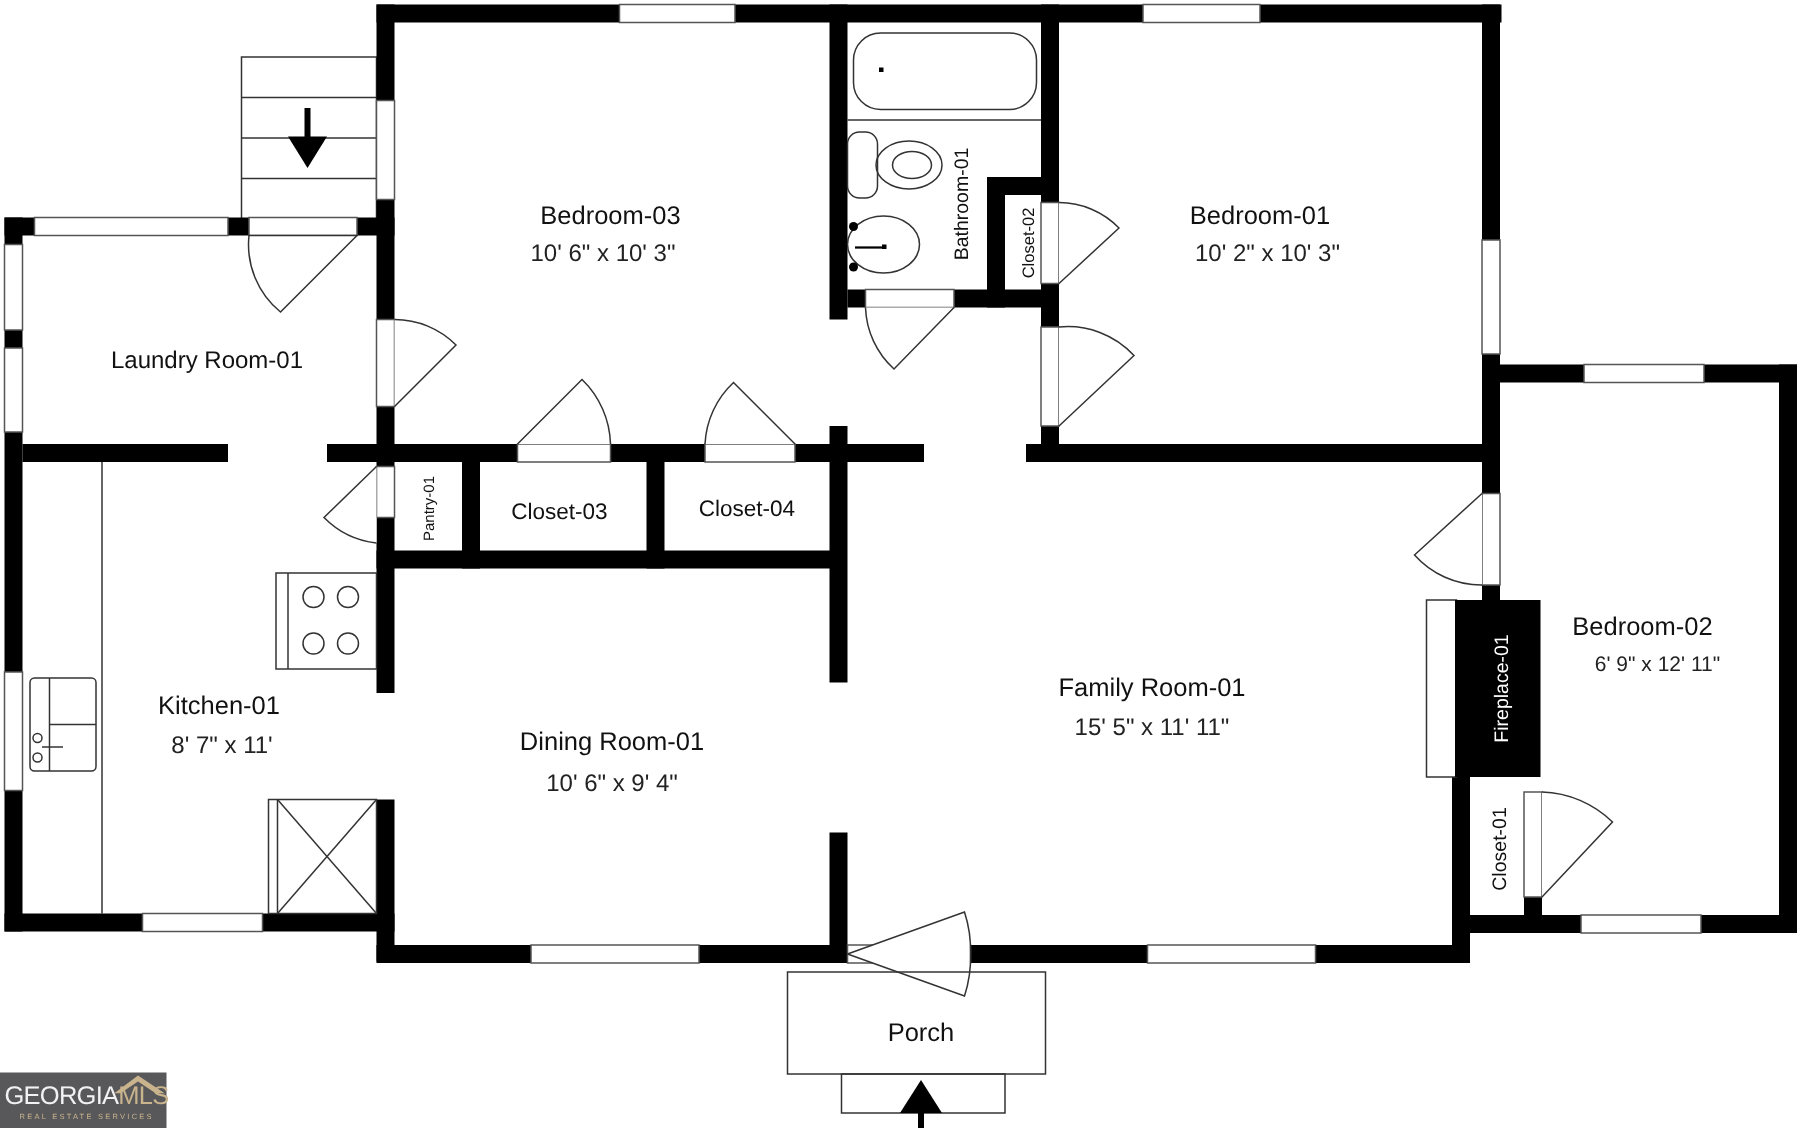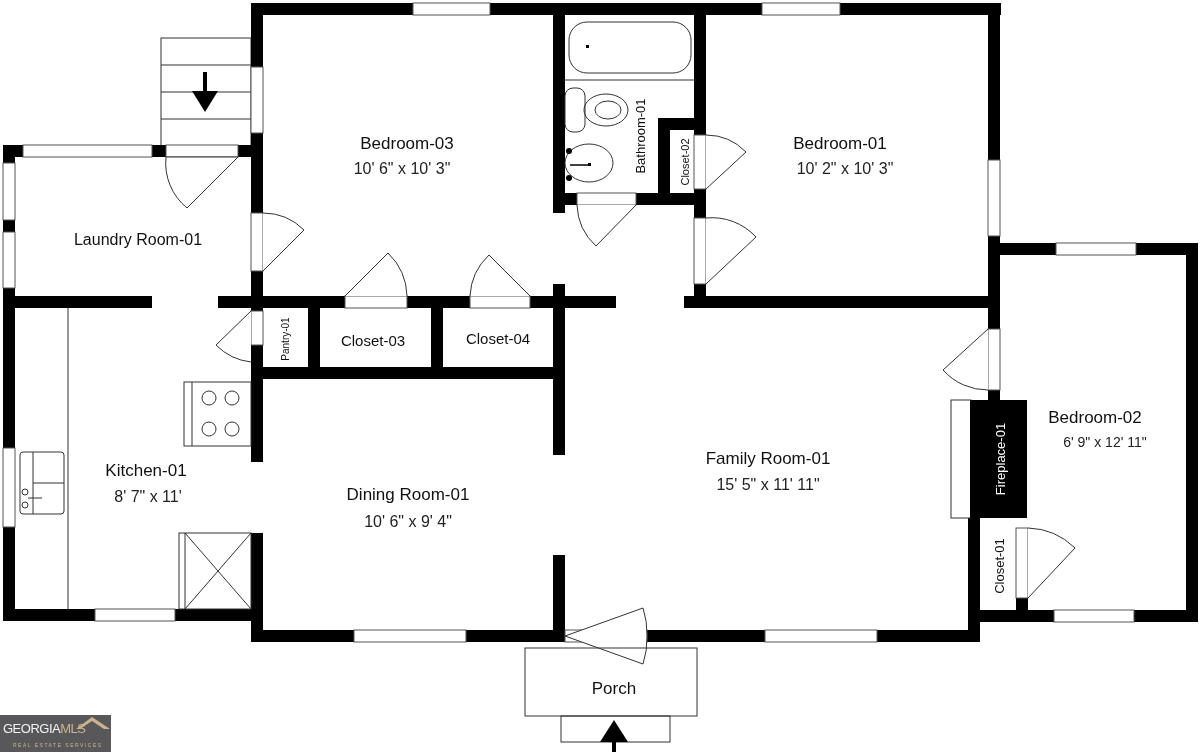--- a/index.html
+++ b/index.html
@@ -9,21 +9,21 @@
   .win { fill:#fff; stroke:#555; stroke-width:1; }
   .thin { fill:none; stroke:#333; stroke-width:1; }
   .door-leaf { fill:#fff; stroke:#333; stroke-width:1; }
   .room-name { font-family:"Liberation Sans", sans-serif; font-size:17px; fill:#111; text-anchor:middle; }
   .room-dim { font-family:"Liberation Sans", sans-serif; font-size:16px; fill:#222; text-anchor:middle; }
   .small-lbl { font-family:"Liberation Sans", sans-serif; font-size:15px; fill:#111; text-anchor:middle; }
   .tiny-lbl { font-family:"Liberation Sans", sans-serif; font-size:10px; fill:#111; text-anchor:middle; }
   .rot-lbl { font-family:"Liberation Sans", sans-serif; font-size:13px; fill:#111; text-anchor:middle; }
   .rot-lbl-w { font-family:"Liberation Sans", sans-serif; font-size:13px; fill:#fff; text-anchor:middle; }
   #logo { position:absolute; left:0; top:715px; width:111px; height:37px; background:#58585a; }
-  #logo .brand { position:absolute; left:3px; top:6px; font-size:13px; color:#f2f2f2; letter-spacing:-0.5px; white-space:nowrap; }
+  #logo .brand { position:absolute; left:3px; top:6px; font-size:17px; color:#f2f2f2; letter-spacing:-0.5px; white-space:nowrap; }
   #logo .brand .mls { color:#c9b48e; }
   #logo .tag { position:absolute; left:13px; top:27px; font-size:5px; color:#c9b48e; letter-spacing:1.5px; white-space:nowrap; }
   #logo .roof { position:absolute; left:76px; top:0; width:34px; height:14px; }
 </style>
 </head>
 <body>
 
 <svg id="plan" viewBox="0 0 1200 752" xmlns="http://www.w3.org/2000/svg">
 
   <g>

